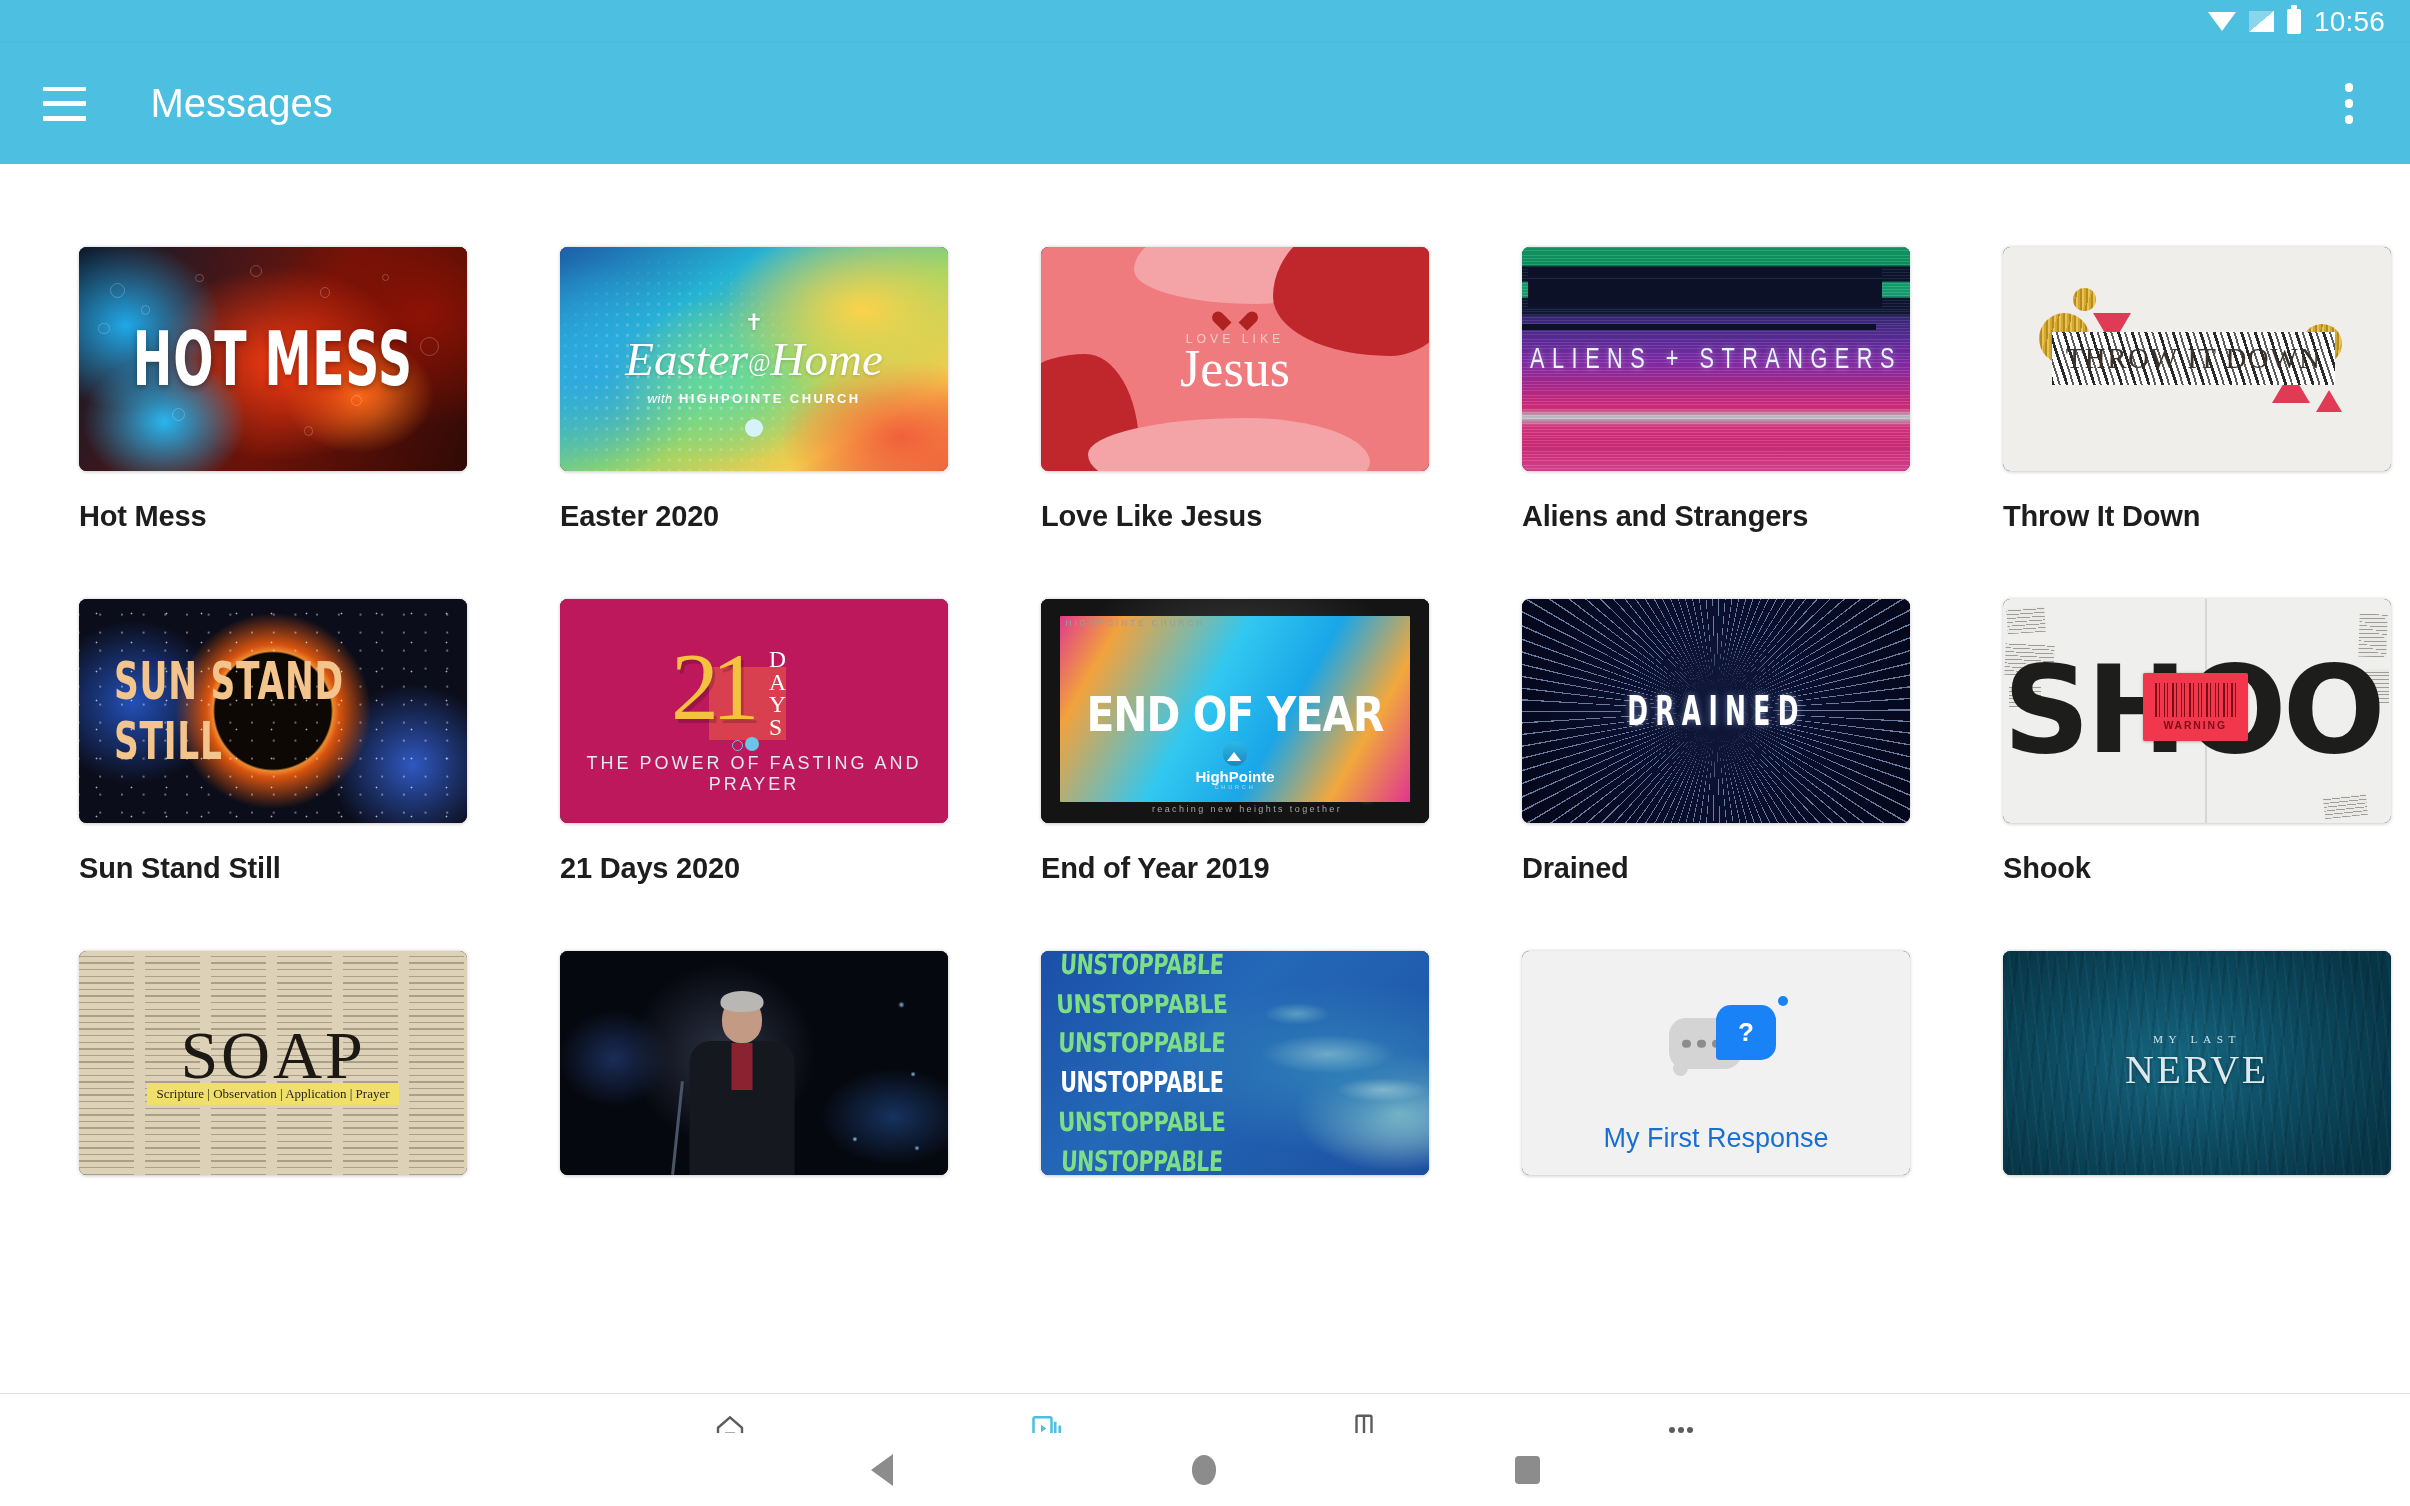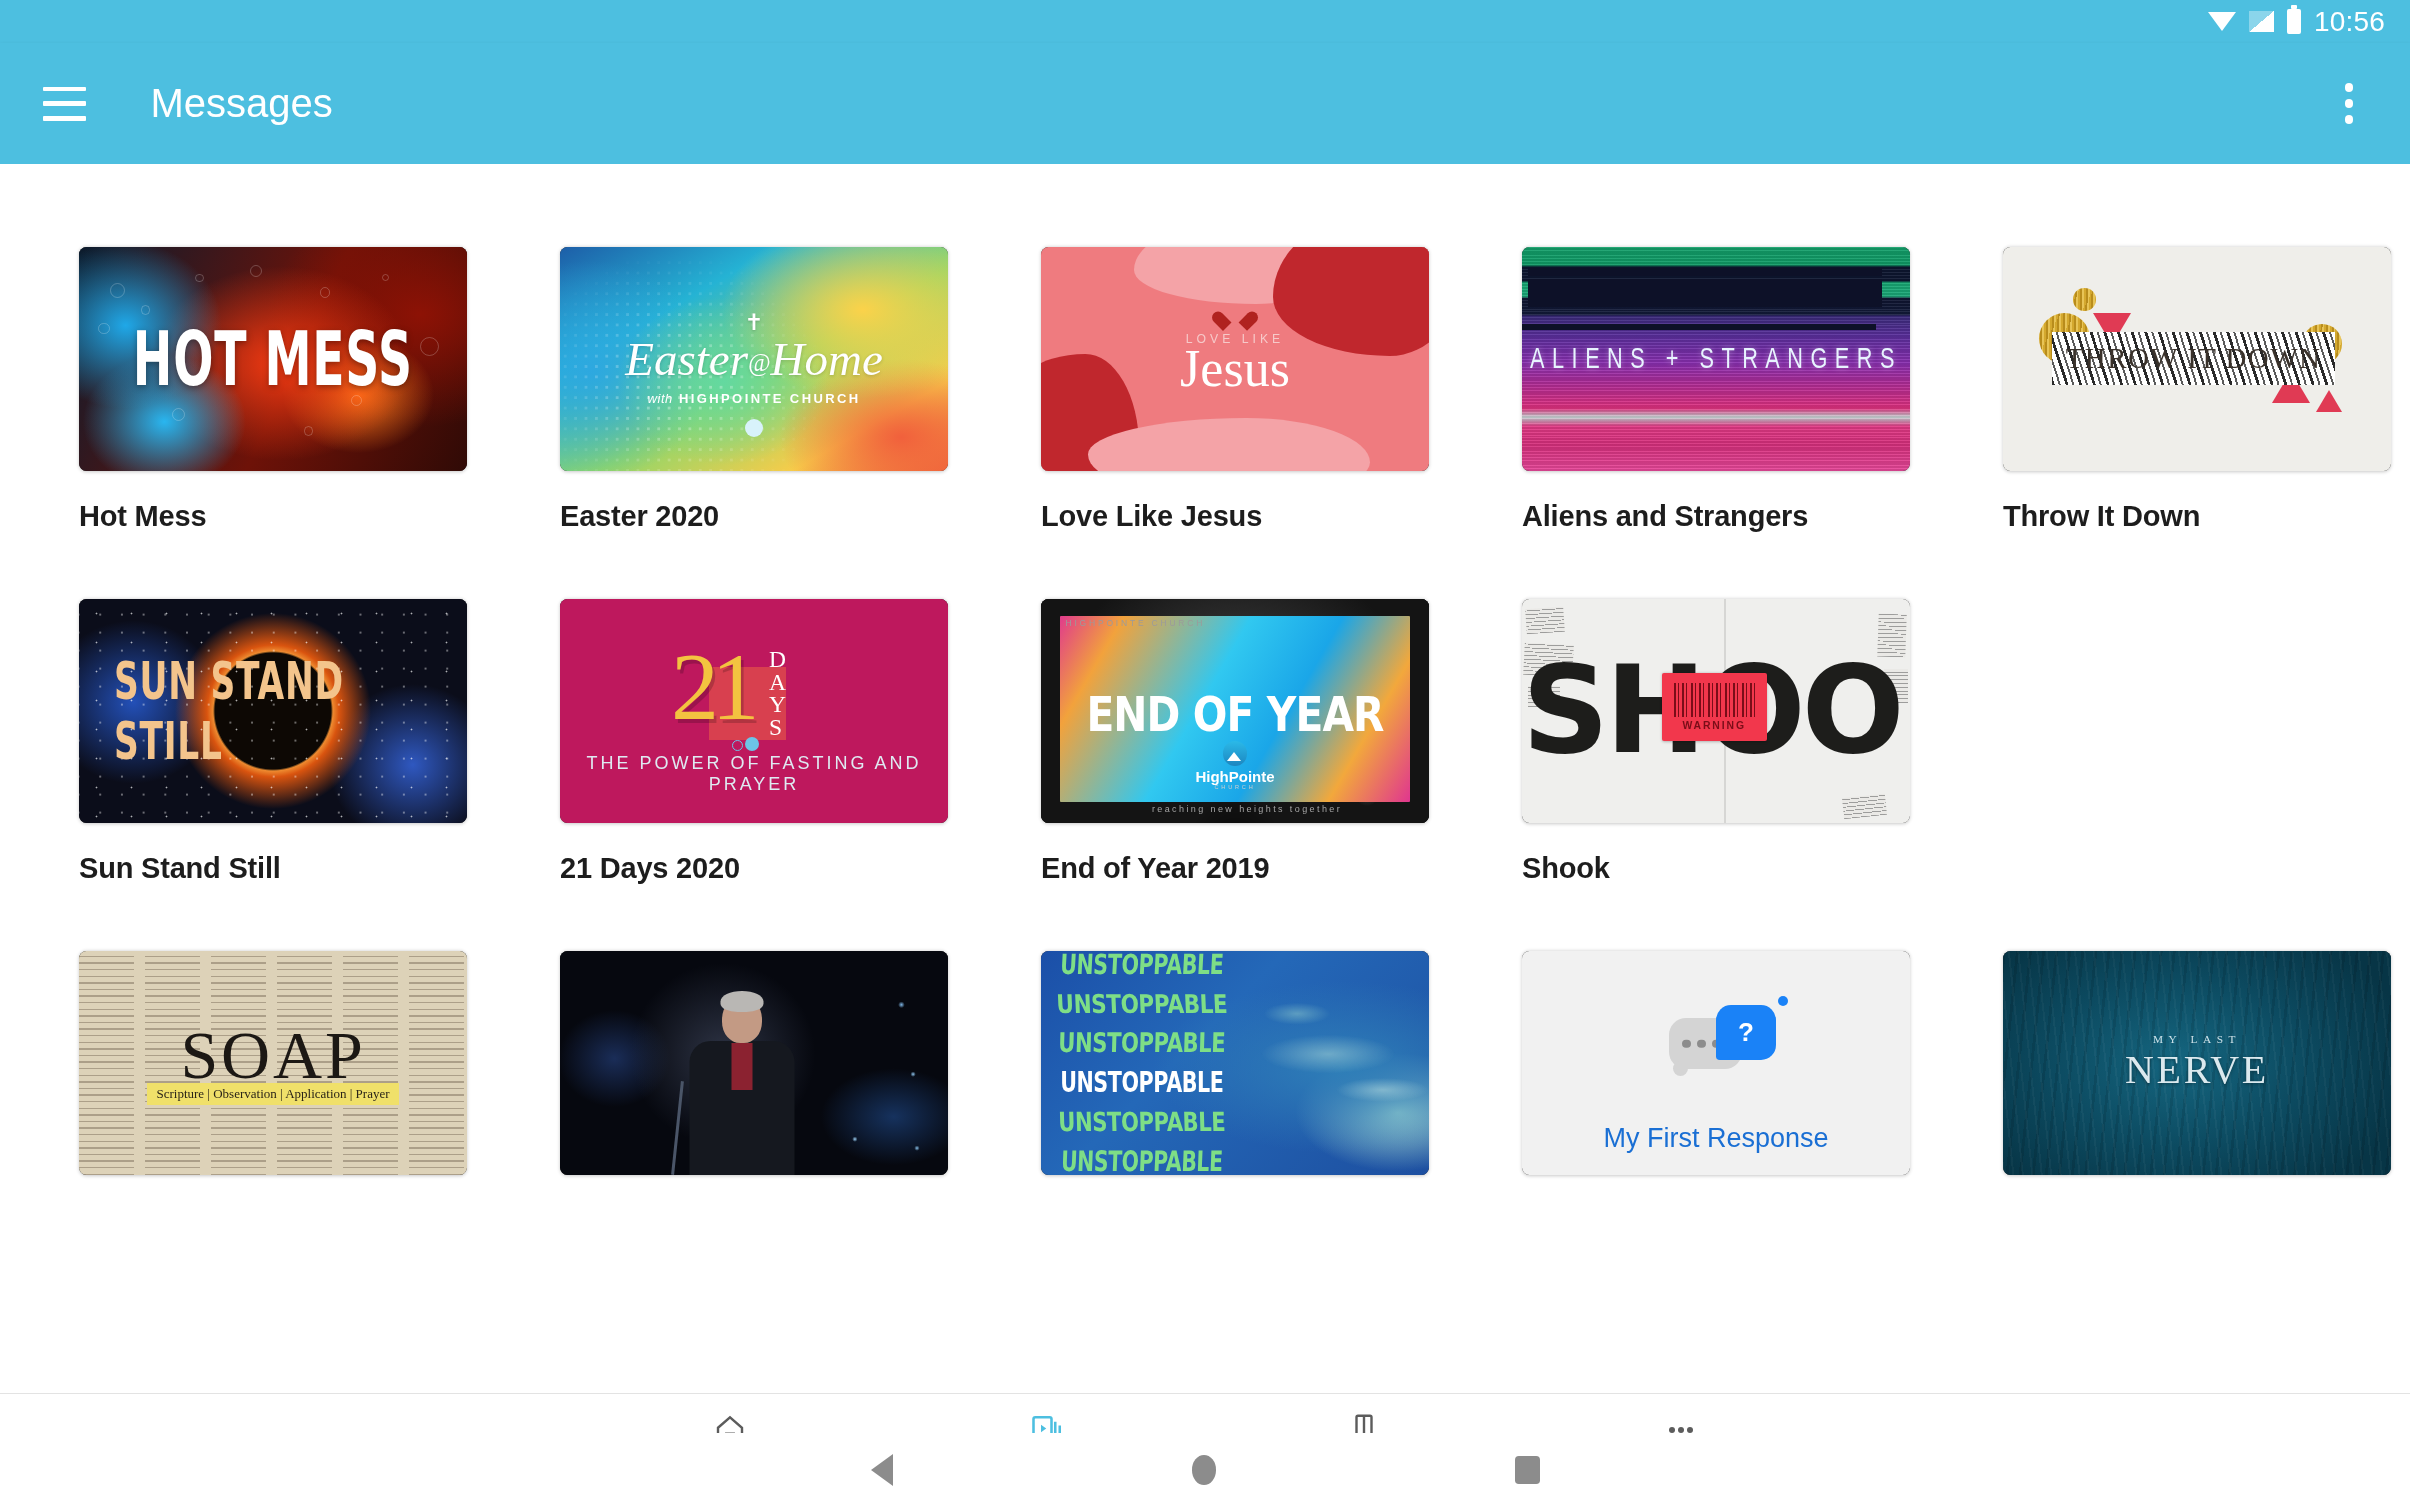--- a/index.html
+++ b/index.html
@@ -540,20 +540,31 @@
           <div class="eoy-name">
             <span>HighPointe</span>
             <small>CHURCH</small>
           </div>
         </div>
         <div class="eoy-bot">reaching new heights together</div>
       </div>
       <div class="cell-title">End of Year 2019</div>
     </div>
 
+    <div class="cell">
+      <div class="thumb">
+        <div class="art a-drained">
+          <div class="swirl"></div>
+        </div>
+        <div class="art-label">
+          <div class="t-drained">DRAINED</div>
+        </div>
+      </div>
+      <div class="cell-title">Drained</div>
+    </div>
 
     <div class="cell">
       <div class="thumb">
         <div class="art a-shook">
           <div class="shook-scraps">
             <div class="scrap" style="left:3.8px;top:9.4px;width:38px;height:24.5px;transform:rotate(-4deg)"></div>
             <div class="scrap" style="left:1.9px;top:45px;width:49px;height:32px;transform:rotate(3deg)"></div>
             <div class="scrap" style="left:5.6px;top:87px;width:32px;height:21px"></div>
             <div class="scrap" style="right:3.8px;top:15px;width:28px;height:43px;transform:rotate(2deg)"></div>
             <div class="scrap" style="right:1.9px;top:70px;width:24.5px;height:34px"></div>

